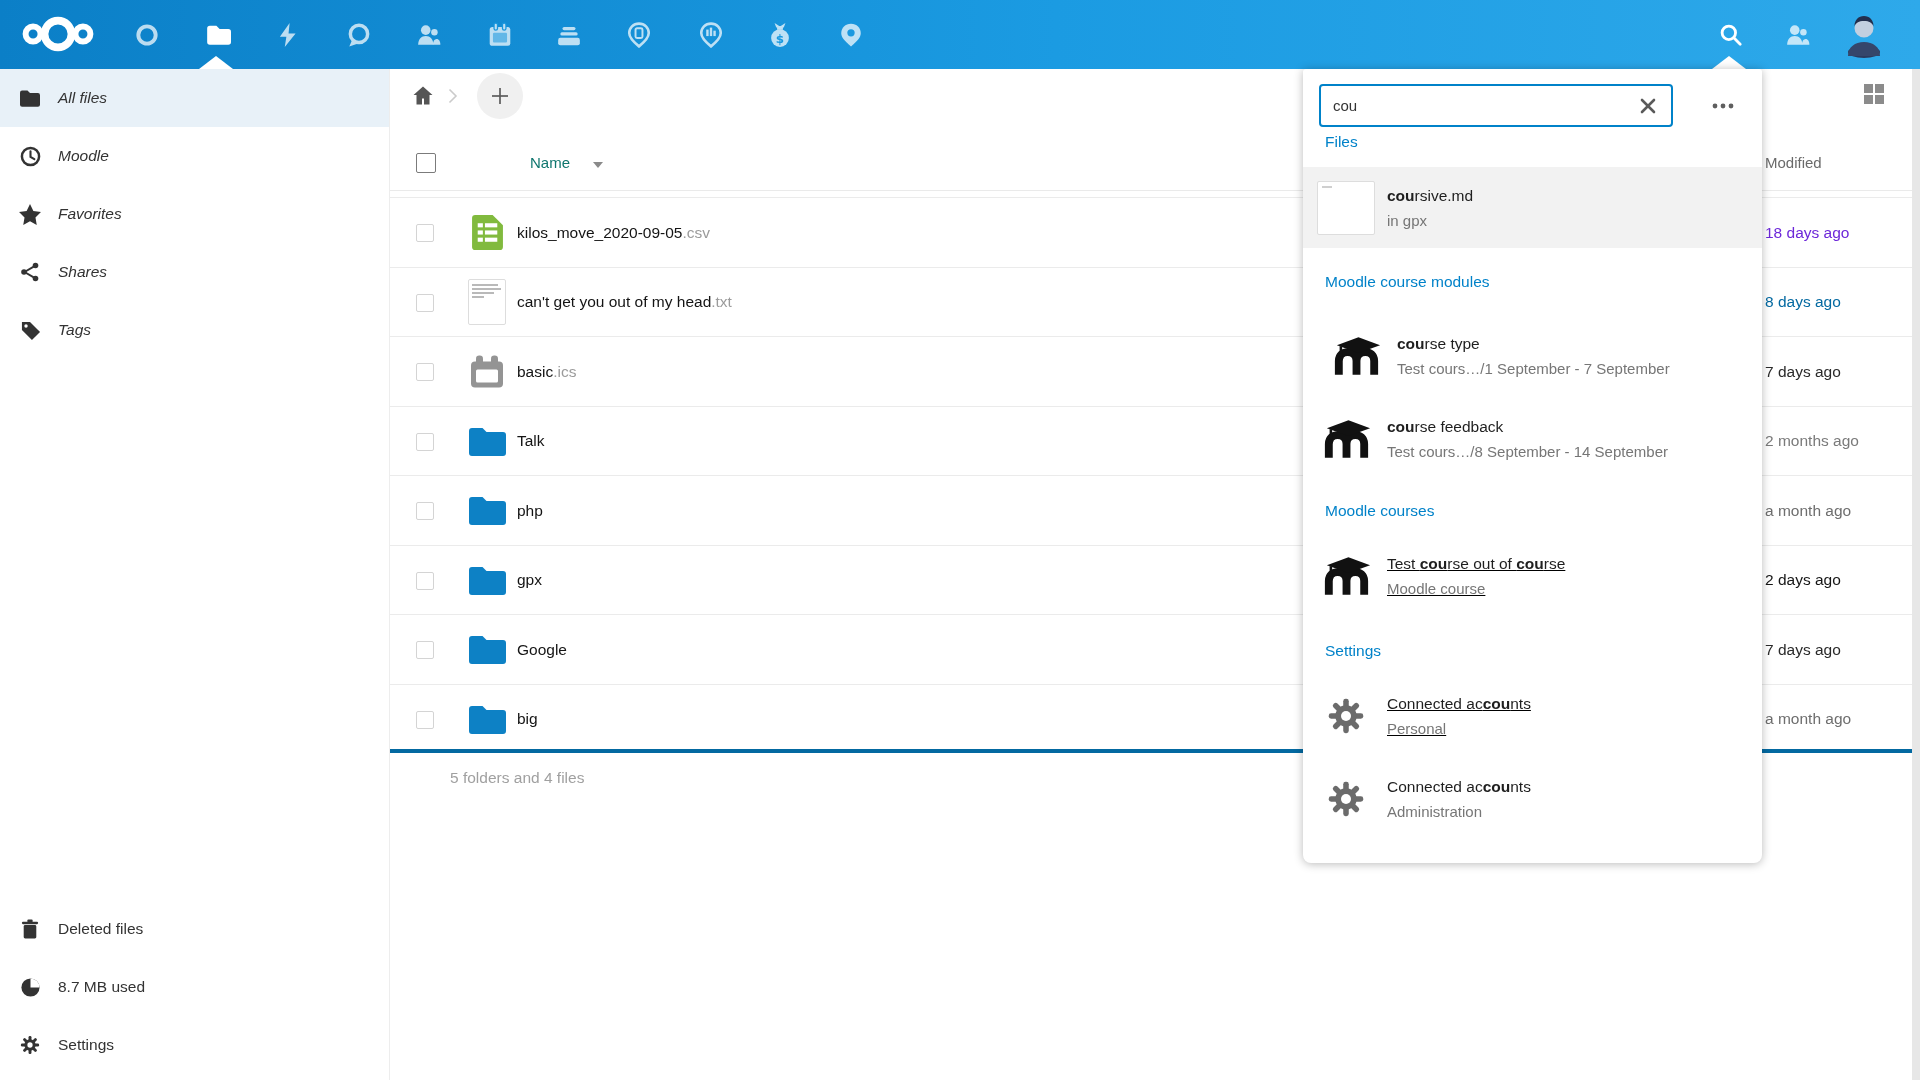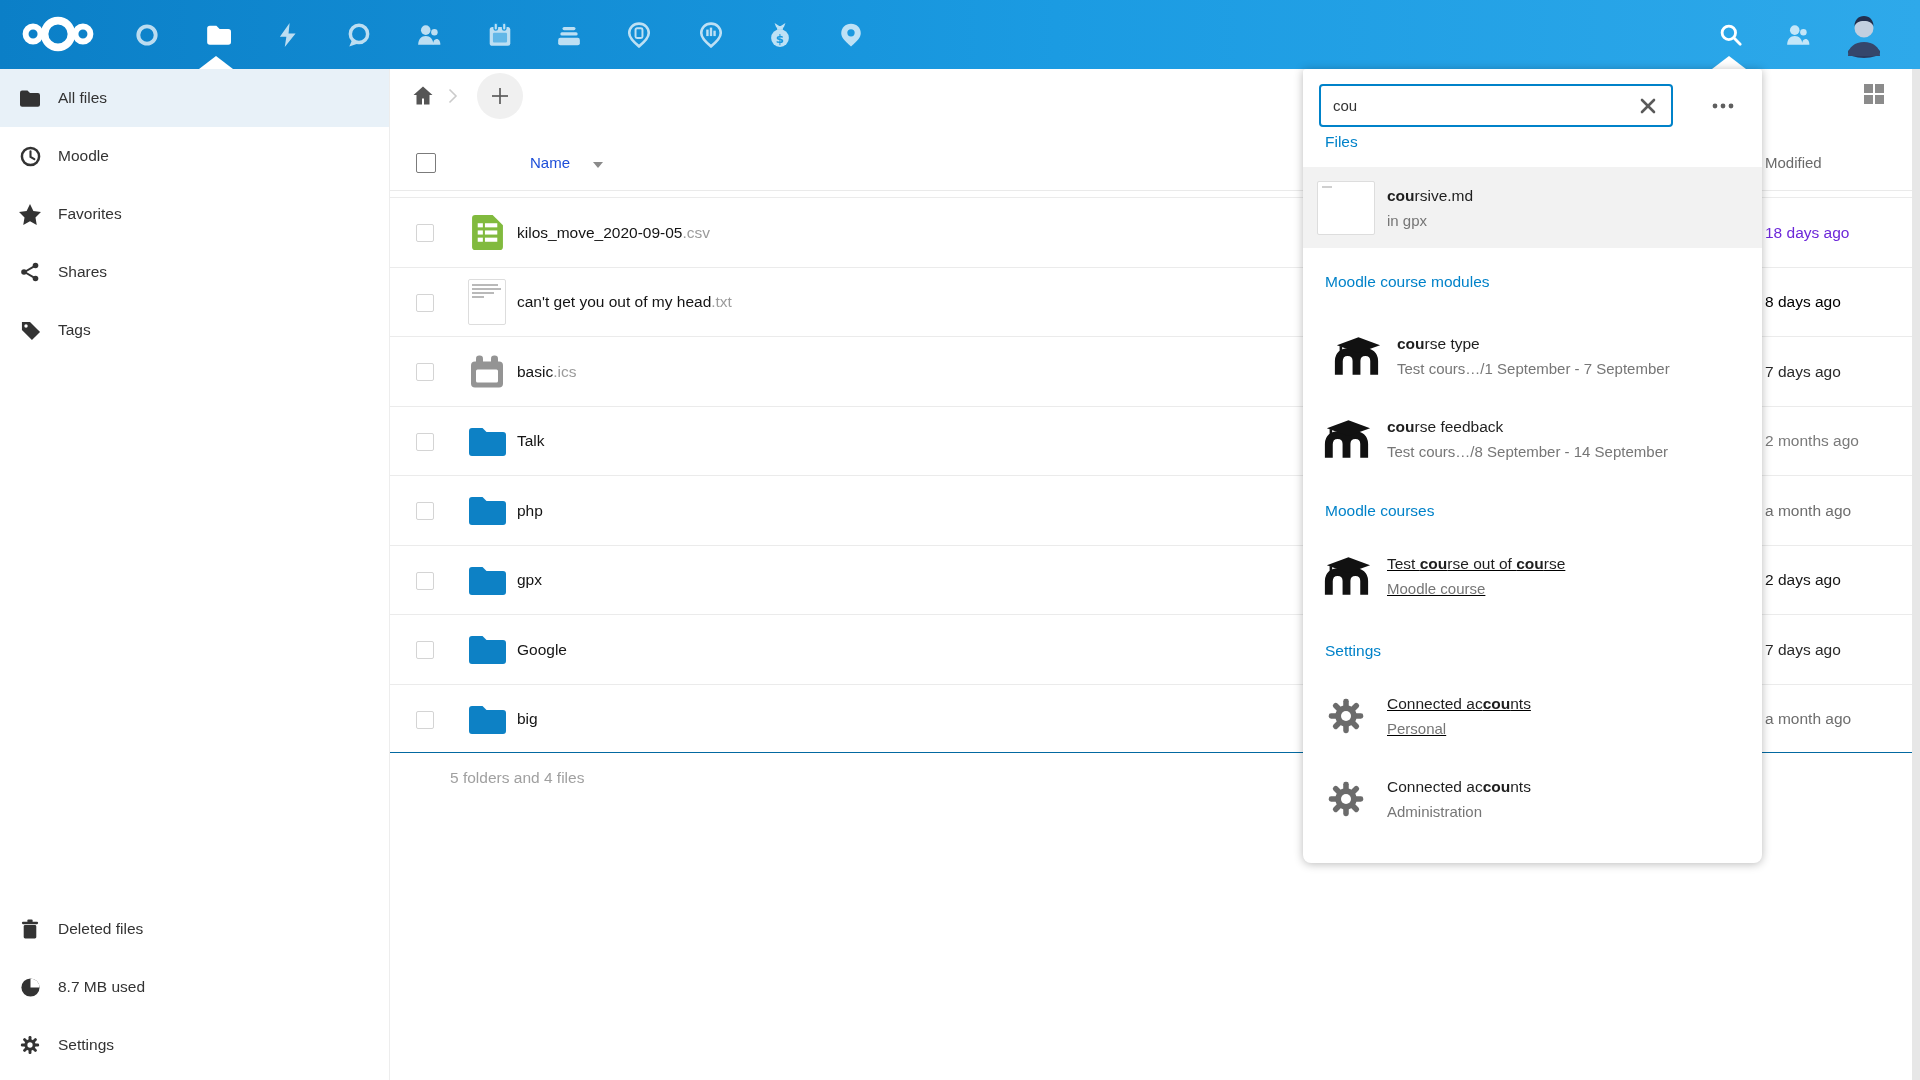--- a/index.html
+++ b/index.html
@@ -25,46 +25,46 @@
 
   
   .sidebar { position:absolute; left:0; top:69px; width:390px; height:1011px;
              background:#fff; border-right:1px solid #ededed; z-index:5; }
   .side-item { position:relative; height:58px; display:flex; align-items:center;
                cursor:pointer; color:#333; font-size:15.5px; }
   .side-item .sicon { position:absolute; left:19px; width:22px; height:22px;
                       display:flex; align-items:center; justify-content:center; }
   .side-item .slabel { position:absolute; left:58px; white-space:nowrap; }
   .side-item.active { background:#e8f1f8; }
-  .side-top { position:absolute; top:0; left:0; right:0; }
+  .side-top { position:absolute; top:0; left:0; right:0;font-style:italic; }
   .side-bottom { position:absolute; bottom:0; left:0; right:0; padding-bottom:6px; }
 
   
   .content { position:absolute; left:390px; top:69px; width:1530px; height:1011px; background:#fff; }
   .crumb-home { position:absolute; left:21px; top:15px; width:24px; height:24px; cursor:pointer; }
   .crumb-chev { position:absolute; left:58px; top:19px; }
   .plus-btn { position:absolute; left:87px; top:4px; width:46px; height:46px; border-radius:50%;
               background:#f0f0f0; display:flex; align-items:center; justify-content:center; cursor:pointer; }
   .grid-toggle { position:absolute; left:1472px; top:13px; width:26px; height:26px; cursor:pointer; opacity:.8; }
 
   .cols-header { position:absolute; left:0; top:60px; width:1522px; height:62px;
                  border-bottom:1px solid #eaeaea; }
   .checkbox { width:18px; height:18px; background:#fff; border:1px solid #d4d4d4;
               border-radius:2px; cursor:pointer; }
   .checkbox.header { width:20px; height:20px; border-color:#7b7b7b; }
   .cols-header .checkbox { position:absolute; left:26px; top:24px; }
-  .colname { position:absolute; left:140px; top:25px; font-size:15px; color:#1d4ed8; cursor:pointer; }
+  .colname { position:absolute; left:140px; top:25px; font-size:15px; color:#0f766e; cursor:pointer; }
   .sort-caret { position:absolute; left:203px; top:33px; width:0; height:0;
                 border-left:5px solid transparent; border-right:5px solid transparent;
                 border-top:6px solid #8a8a8a; cursor:pointer; }
   .colmod { position:absolute; left:1375px; top:25px; font-size:15px; color:#6a6a6a; cursor:pointer; }
 
   .filelist { position:absolute; left:0; top:128px; width:1522px; }
   .frow { position:relative; height:69.5px; border-top:1px solid #ebebeb; cursor:pointer; }
-  .frow:last-child { border-bottom:1px solid #0369a1; }
+  .frow:last-child { border-bottom:4px solid #0369a1; }
   .frow .checkbox { position:absolute; left:26px; top:26px; }
   .frow .ficon { position:absolute; left:77px; top:0; width:40px; height:69.5px;
                  display:flex; align-items:center; justify-content:center; }
   .frow .fname { position:absolute; left:127px; top:0; height:69.5px; display:flex;
                  align-items:center; font-size:15.5px; color:#141414; white-space:nowrap; }
   .frow .fname .ext { color:#9b9b9b; }
   .frow .fdate { position:absolute; left:1375px; top:0; height:69.5px; display:flex;
                  align-items:center; font-size:15.5px; }
   .summary { position:absolute; left:60px; top:700px; font-size:15.5px; color:#a0a0a0; }
   .scrollstrip { position:absolute; left:1912px; top:69px; width:8px; height:1011px; background:#e7e7e7; z-index:6; }
@@ -379,21 +379,21 @@
             <i style="top:4px;width:26px"></i>
               <i style="top:8px;width:29px"></i>
             <i style="top:12px;width:22px"></i>
               <i style="top:16px;width:12px"></i>
           </div>
         </div>
         <div class="fname">
             <span>can't get you out of my head</span>
             <span class="ext">.txt</span>
           </div>
-        <div class="fdate" style="color: #000000;">8 days ago</div>
+        <div class="fdate" style="color: #0369a1;">8 days ago</div>
       </div>
 
       <div class="frow">
         <div class="checkbox"></div>
         <div class="ficon">
           <svg width="34" height="33" viewBox="0 0 34 32" fill="#949494">
             <rect x="6" y="0" width="7" height="11" rx="3.2"></rect>
               <rect x="21" y="0" width="7" height="11" rx="3.2"></rect>
             <rect x="1" y="6" width="32" height="26" rx="4"></rect>
             <rect x="6" y="14" width="22" height="13" rx="1.5" fill="#fff"></rect>

